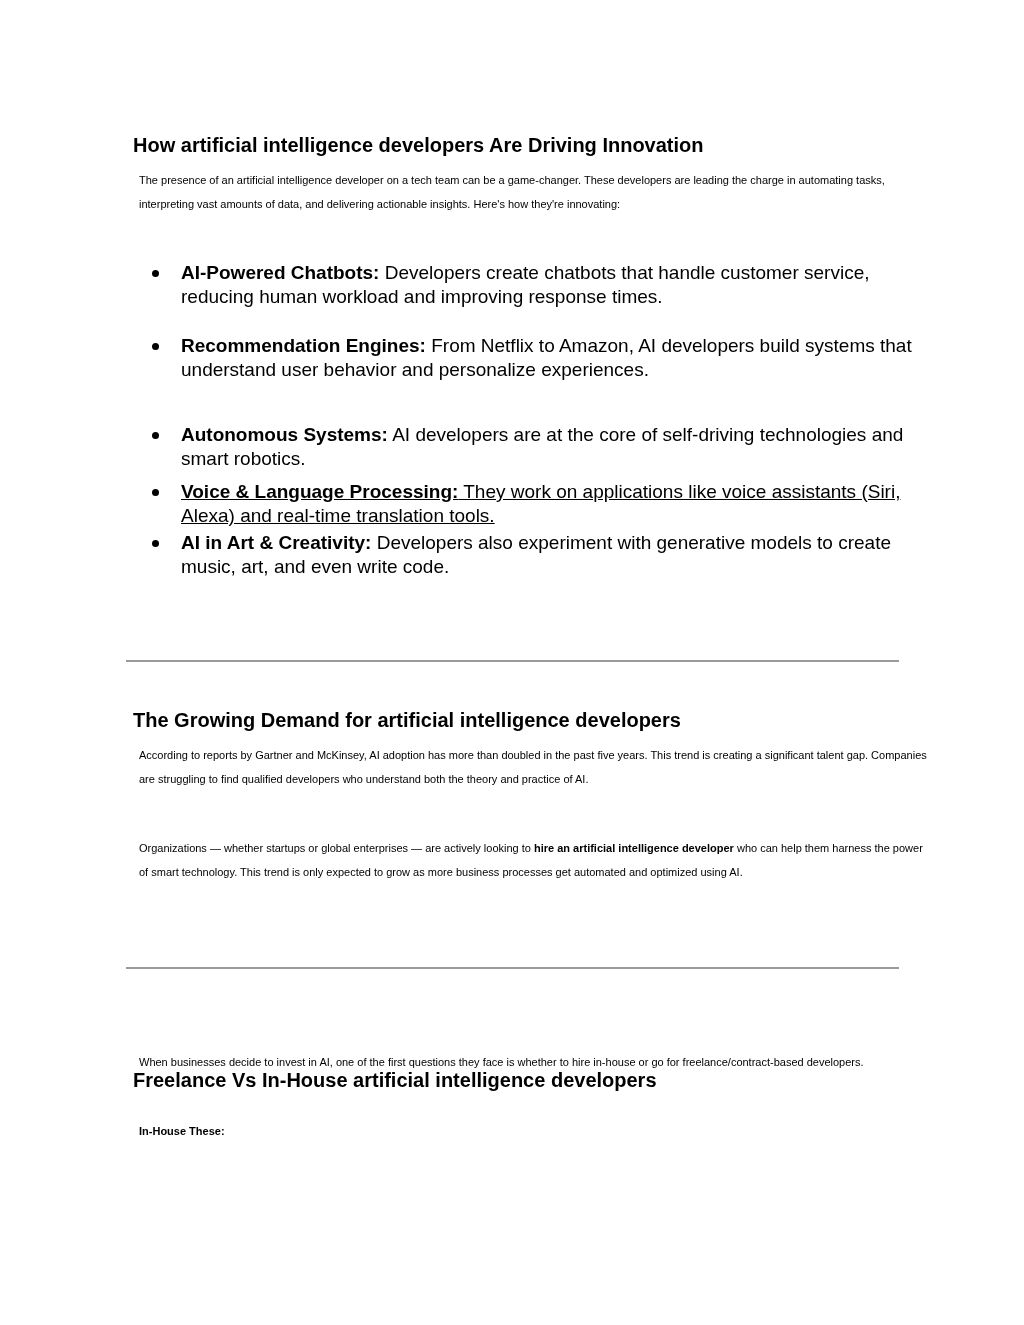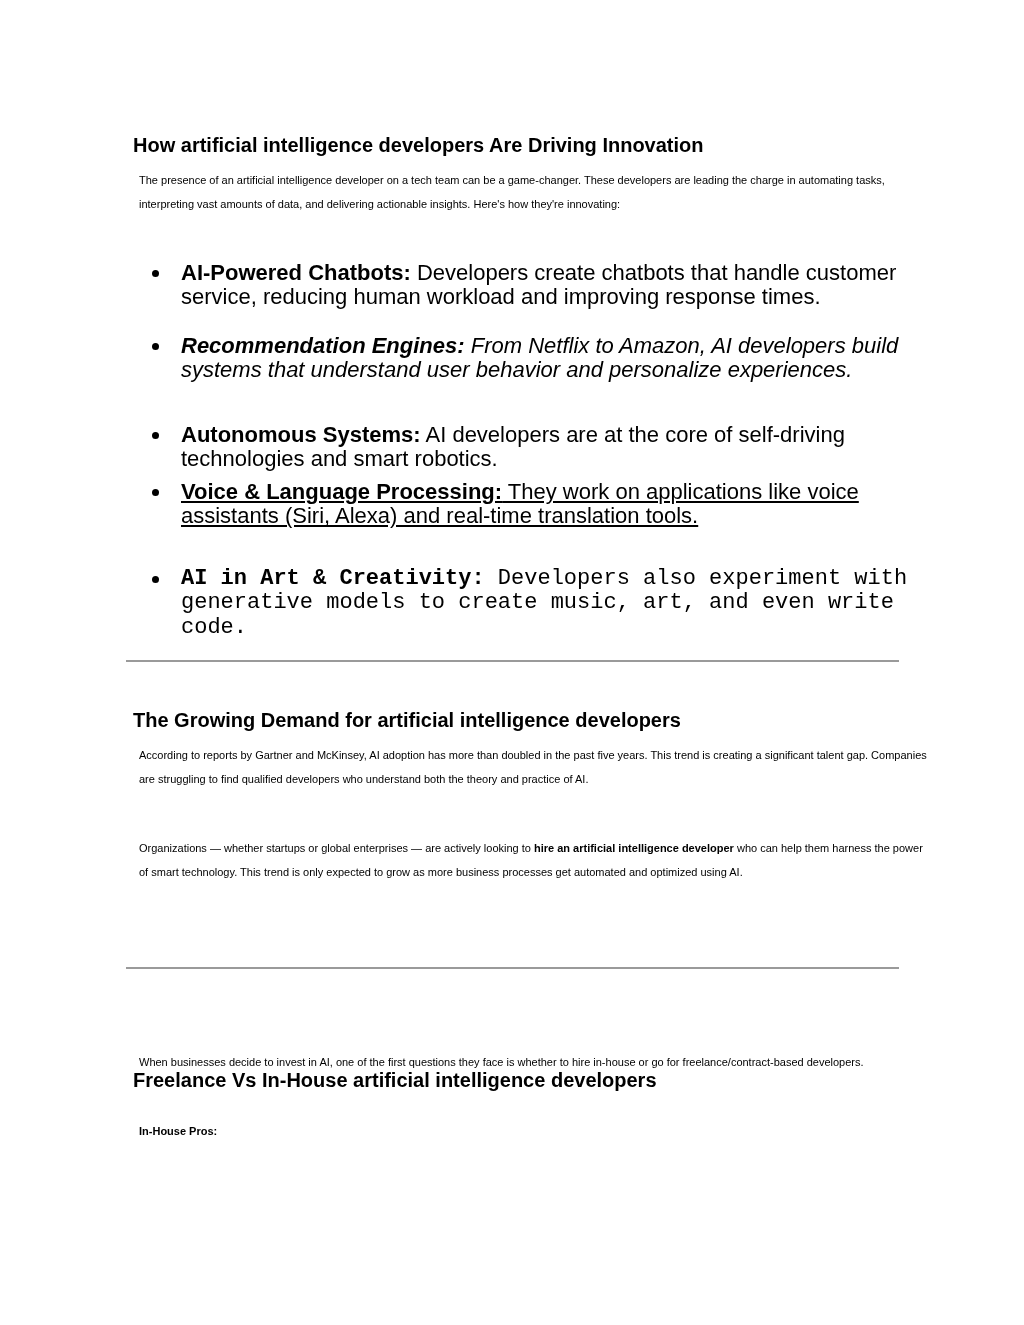--- a/index.html
+++ b/index.html
@@ -10,21 +10,21 @@
     .h2 {
       position: absolute; left: 121px; margin: 12px;
       font-size: 20px; font-weight: bold; line-height: 24px; white-space: nowrap;
     }
     .para {
       position: absolute; left: 139px; width: 790px; margin: 0;
       font-size: 11px; line-height: 24.4px;
     }
     .bullet {
       position: absolute; left: 152px; width: 760px;
-      font-size: 22px; line-height: 24.4px;
+      font-size: 19px; line-height: 24.4px;
     }
     .bullet .dot {
       position: absolute; left: 0; top: 9px; width: 7px; height: 7px;
       border-radius: 50%; background: #000;
     }
     .bullet .txt { margin-left: 29px; display: block; }
     .rule {
       position: absolute; left: 126px; width: 773px; height: 0;
       border-top: 2px solid #9a9a9a;
     }
@@ -33,40 +33,40 @@
 </head>
 <body>
 
 <h2 class="h2" style="top:121px;">How artificial intelligence developers Are Driving Innovation</h2>
 <p class="para" style="top:168px;">The presence of an artificial intelligence developer on a tech team can be a game-changer. These developers are leading the charge in automating tasks, interpreting vast amounts of data, and delivering actionable insights. Here's how they're innovating:</p>
 
 <div class="bullet" style="top:261px;">
   <span class="dot"></span>
   <span class="txt"><b>AI-Powered Chatbots:</b><span> Developers create chatbots that handle customer service, reducing human workload and improving response times.</span></span>
 </div>
-<div class="bullet" style="top:334px;font-style:italic;">
+<div class="bullet" style="top:334px;">
   <span class="dot"></span>
   <span class="txt"><b>Recommendation Engines:</b><span> From Netflix to Amazon, AI developers build systems that understand user behavior and personalize experiences.</span></span>
 </div>
 <div class="bullet" style="top:407px;margin-top:16px;">
   <span class="dot"></span>
   <span class="txt"><b>Autonomous Systems:</b><span> AI developers are at the core of self-driving technologies and smart robotics.</span></span>
 </div>
 <div class="bullet" style="top:480px;text-decoration:underline;">
   <span class="dot"></span>
   <span class="txt"><b>Voice &amp; Language Processing:</b><span> They work on applications like voice assistants (Siri, Alexa) and real-time translation tools.</span></span>
 </div>
-<div class="bullet" style="top:567px;font-family:Liberation Mono, monospace;">
+<div class="bullet" style="top:531px;">
   <span class="dot"></span>
   <span class="txt"><b>AI in Art &amp; Creativity:</b><span> Developers also experiment with generative models to create music, art, and even write code.</span></span>
 </div>
 
 <div class="rule" style="top:660px;"></div>
 
 <h2 class="h2" style="top:696px;">The Growing Demand for artificial intelligence developers</h2>
 <p class="para" style="top:743px;">According to reports by Gartner and McKinsey, AI adoption has more than doubled in the past five years. This trend is creating a significant talent gap. Companies are struggling to find qualified developers who understand both the theory and practice of AI.</p>
 <p class="para" style="top:836px;"><span>Organizations — whether startups or global enterprises — are actively looking to </span><b>hire an artificial intelligence developer</b><span> who can help them harness the power of smart technology. This trend is only expected to grow as more business processes get automated and optimized using AI.</span></p>
 
 <div class="rule" style="top:967px;"></div>
 
 <h2 class="h2" style="top:1056px;">Freelance Vs In-House artificial intelligence developers</h2>
 <p class="para" style="top:1050px;">When businesses decide to invest in AI, one of the first questions they face is whether to hire in-house or go for freelance/contract-based developers.</p>
-<p class="para" style="top:1119px; font-weight:bold;">In-House Pros:</p>
+<p class="para" style="top:1119px; font-weight:bold;">In-House These:</p>
 
 </body></html>

